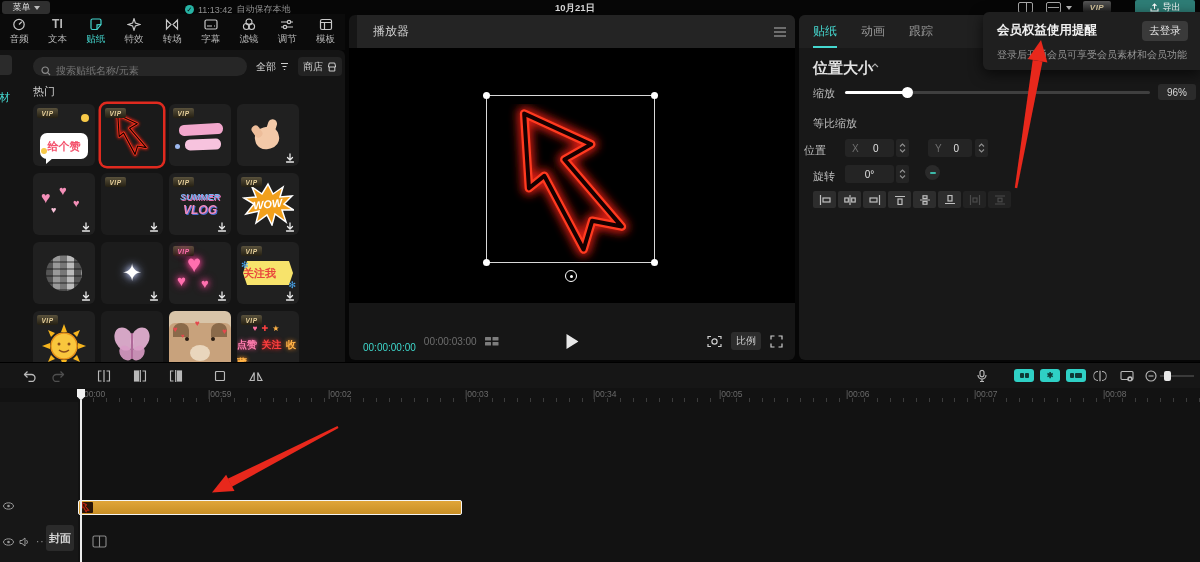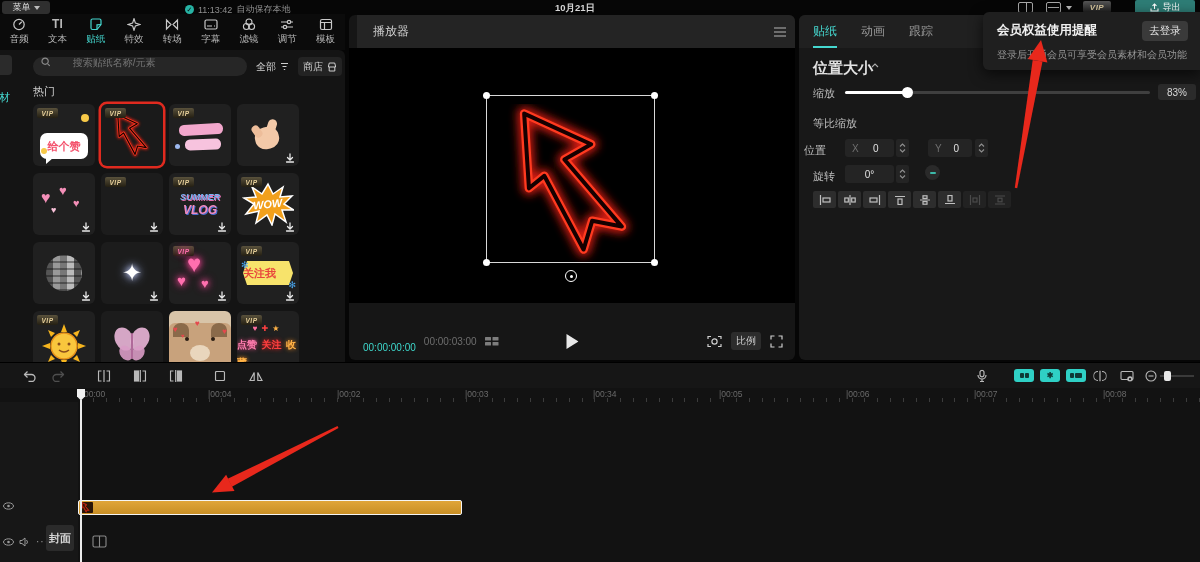--- a/index.html
+++ b/index.html
@@ -33,21 +33,21 @@
   .nav-tab.active { color:#45d8d0; }
   .nav-tab svg { stroke:#c9c9c9; }
   .nav-tab.active svg { stroke:#45d8d0; }
   .ti-glyph { font-size:12px; font-weight:bold; letter-spacing:0; height:13px; line-height:13px; }
 
   
   .left-panel { left:0; top:50px; width:345px; height:312px; background:#141414; overflow:hidden; border-radius:0 6px 0 0; }
   .edge-chip1 { left:-6px; top:5px; width:18px; height:20px; background:#2b2b2b; border-radius:4px; }
   .edge-chip2 { left:-12px; top:40px; color:#45d8d0; font-size:11px; }
   .search-box { left:33px; top:7px; width:214px; height:19px; background:#262626; border-radius:10px;
-    display:flex; align-items:flex-start; padding:0 8px; gap:22px; }
+    display:flex; align-items:flex-end; padding:0 8px; gap:5px; }
   .search-box input { background:transparent; border:none; outline:none; color:#aaa; font-size:10px; width:170px;
     font-family:"Liberation Sans", sans-serif; }
   .search-box input::placeholder { color:#757575; }
   .chip-plain { top:7px; height:19px; display:flex; align-items:center; gap:4px; color:#cfcfcf; font-size:10px; }
   .store-chip { background:#232323; border-radius:4px; padding:0 5px; }
   .section-title { left:33px; top:34px; color:#cfcfcf; font-size:11px; }
   .grid { left:33px; top:54px; width:272px; }
   .cell { position:absolute; width:62px; height:62px; background:#202020; border-radius:6px; overflow:hidden; }
   .cell.sel { box-shadow:0 0 0 2.5px #e02a1f; background:#1a1a1a; }
   .vip-tag { position:absolute; left:4px; top:4px; width:21px; height:10px; border-radius:2px;
@@ -542,21 +542,21 @@
 
     <span class="abs sec-title" style="left:14px;top:44px">位置大小</span>
     <svg class="abs" style="left:72px;top:48px" width="8" height="5" viewBox="0 0 8 5">
         <path d="M1 4 L4 1 L7 4" fill="none" stroke="#aaa" stroke-width="1.1"></path>
       </svg>
 
     <span class="abs lab" style="left:14px;top:71px">缩放</span>
     <div class="abs slider-track"></div>
     <div class="abs slider-fill"></div>
     <div class="abs slider-handle"></div>
-    <div class="abs val-chip">83%</div>
+    <div class="abs val-chip">96%</div>
 
     <span class="abs lab" style="left:14px;top:101px">等比缩放</span>
 
     <span class="abs lab" style="left:5px;top:128px">位置</span>
     <div class="abs num-field" style="left:46px;top:124px;width:49px">
       <span class="k">X</span>
         <span class="v">0</span>
     </div>
     <div class="abs stepper" style="left:97px;top:124px">
       <svg width="9" height="12" viewBox="0 0 9 12">
@@ -721,22 +721,22 @@
           <path d="M3.5 6 H8.5"></path>
         </svg>
       </div>
     <div class="hslider-track"></div>
     <div class="hslider-handle"></div>
   </div>
 
   <div class="abs timeline">
     <div class="ruler">
       <span class="rl" style="left:84px">00:00</span>
-      <span class="rl" style="left:208px">|00:04</span>
-      <span class="rl" style="left:337px">|00:02</span>
+      <span class="rl" style="left:208px">|00:59</span>
+      <span class="rl" style="left:328px">|00:02</span>
       <span class="rl" style="left:465px">|00:03</span>
       <span class="rl" style="left:593px">|00:34</span>
       <span class="rl" style="left:719px">|00:05</span>
       <span class="rl" style="left:846px">|00:06</span>
       <span class="rl" style="left:974px">|00:07</span>
       <span class="rl" style="left:1103px">|00:08</span>
       <div class="ticks"></div>
     </div>
     <div class="track-head"></div>
 

